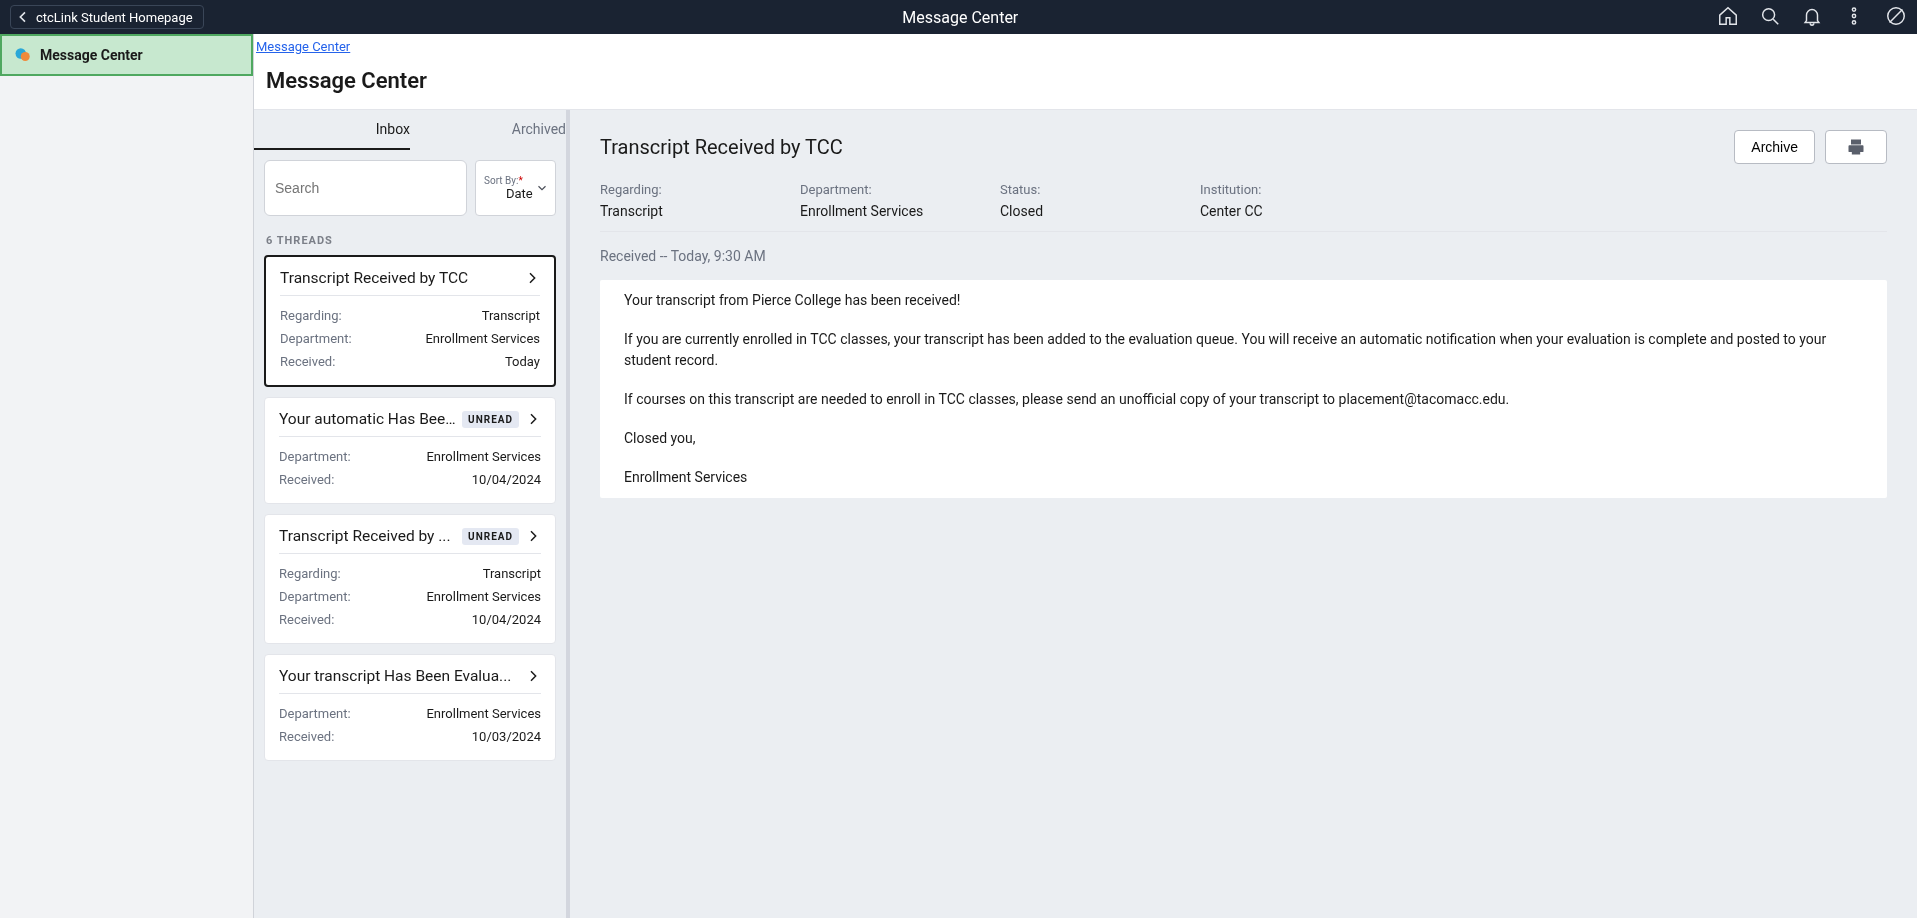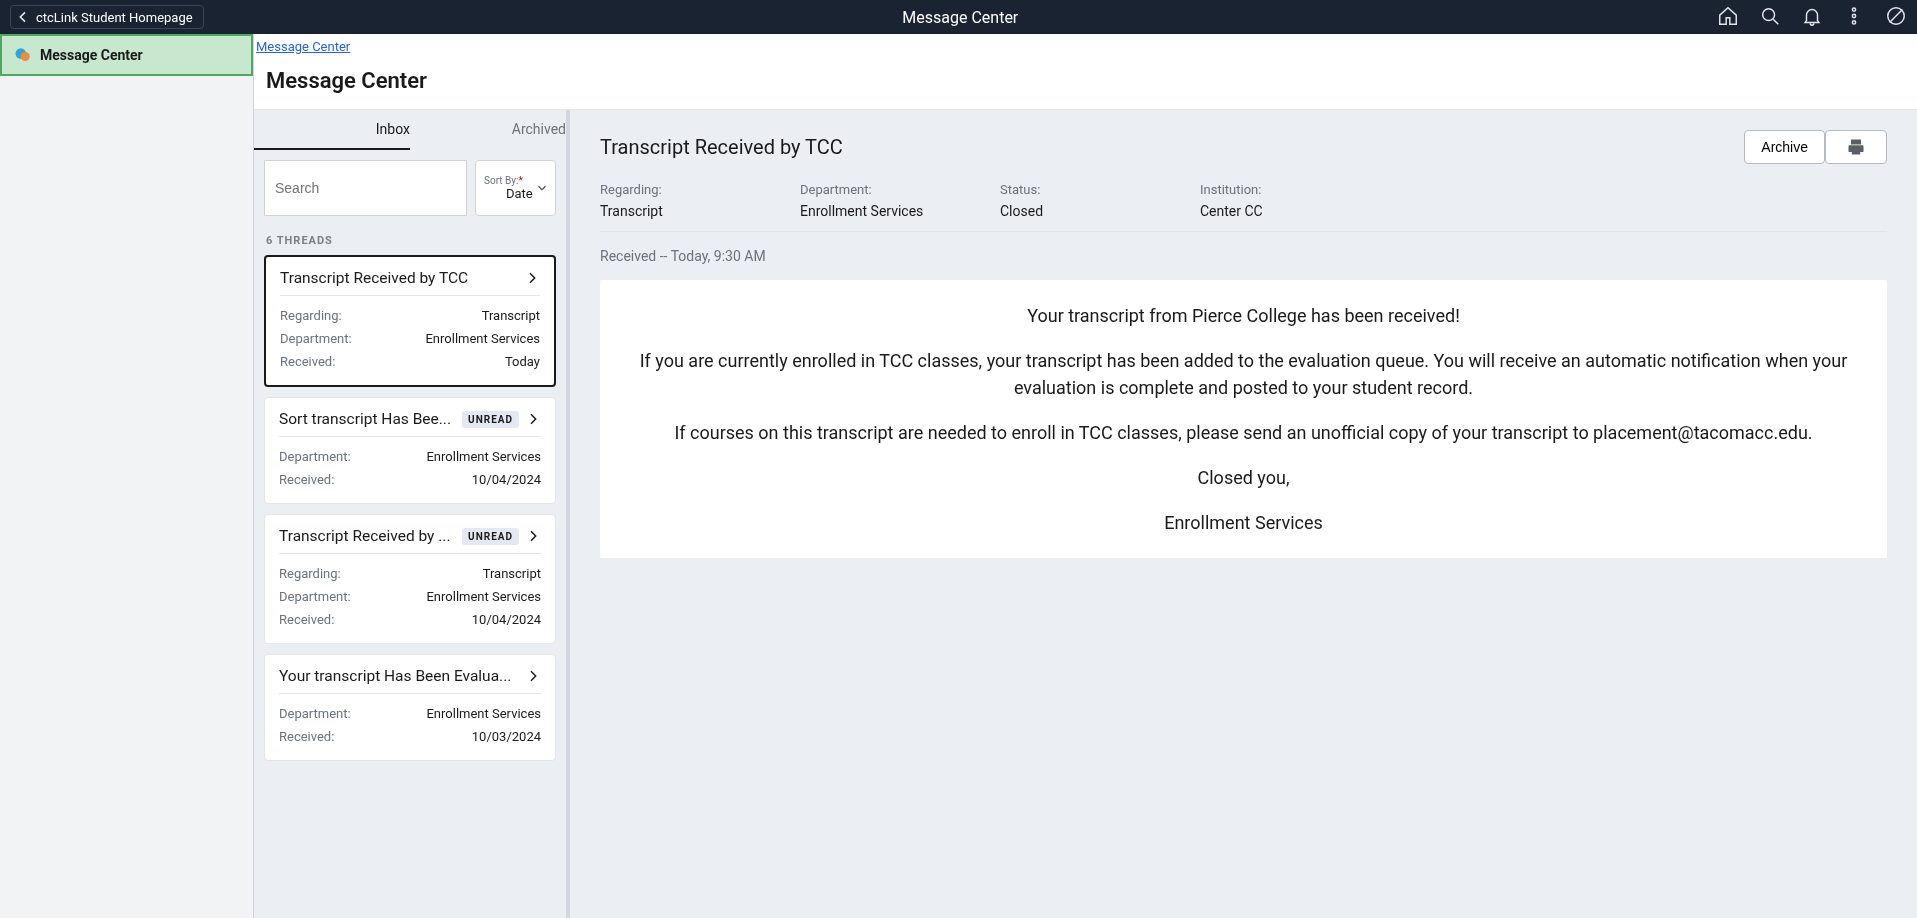--- a/index.html
+++ b/index.html
@@ -37,51 +37,51 @@
   
   .body-split{flex:1;display:flex;overflow:hidden;background:var(--bg-panel);border-top:1px solid var(--border-light);}
   .thread-col{width:316px;border-right:4px solid #d3d6de;display:flex;flex-direction:column;overflow:hidden;}
   .detail-col{flex:1;padding:20px 30px;overflow:auto;}
   
   .tabs{display:flex;}
   .tab{flex:1;text-align:right;padding:11px 0;font-size:14px;color:var(--gray-text);cursor:pointer;}
   .tab.active{color:#1a1a1a;border-bottom:2px solid #1a1a1a;}
   
   .controls{display:flex;gap:8px;padding:10px;}
-  .search{flex:1;background:#fff;border:1px solid var(--border);border-radius:0;padding:9px 10px;font-size:14px;outline:none;}
+  .search{flex:1;background:#fff;border:1px solid var(--border);border-radius:6px;padding:9px 10px;font-size:14px;outline:none;}
   .sort{position:relative;width:98px;background:#fff;border:1px solid var(--border);border-radius:4px;padding:14px 8px;cursor:pointer;}
   .sort-lbl{font-size:10px;color:var(--gray-text);}
   .sort-lbl .req{color:#c00;}
   .sort-val{font-size:13px;margin-left:22px;}
   .sort svg{position:absolute;right:6px;top:50%;transform:translateY(-50%);width:14px;height:14px;stroke:#4a4e58;fill:none;stroke-width:2;}
   
   .thread-count{font-size:11px;font-weight:700;letter-spacing:1px;color:#7b7f88;padding:8px 12px;}
   .threads{flex:1;overflow-y:auto;padding:0 10px 10px;}
   .thread{background:#fff;border:1px solid var(--border-light);border-radius:4px;padding:12px 14px;margin-bottom:10px;cursor:pointer;}
   .thread.selected{border:2px solid #1a1a1a;}
   .thread-head{display:flex;align-items:center;justify-content:space-between;gap:6px;padding-bottom:8px;}
   .thread-head.with-border{border-bottom:1px solid var(--border-light);margin-bottom:8px;}
   .thread-title{font-size:15.5px;white-space:nowrap;overflow:hidden;text-overflow:ellipsis;flex:1;}
   .unread-badge{background:var(--unread);font-size:10px;font-weight:700;letter-spacing:1px;padding:3px 6px;border-radius:3px;}
   .chev-r{width:16px;height:16px;fill:none;stroke:#1a1a1a;stroke-width:2.2;flex-shrink:0;}
   .thread-row{display:flex;justify-content:space-between;font-size:13px;padding:4px 0;}
   .thread-row .k{color:var(--gray-text);}
   
   .detail-head{display:flex;align-items:center;justify-content:space-between;}
   .detail-title{font-size:20px;}
-  .detail-actions{display:flex;}
+  .detail-actions{display:flex;gap:10px;}
   .btn{border:1px solid #b7bbc3;background:#fff;border-radius:4px;padding:8px 16px;font-size:14px;cursor:pointer;}
   .btn-icon{border:1px solid #b7bbc3;background:#fff;border-radius:4px;padding:6px 20px;cursor:pointer;display:flex;align-items:center;}
   .btn-icon svg{width:20px;height:20px;fill:#5a5f6b;}
   .meta-grid{display:flex;gap:40px;padding:18px 0 12px;border-bottom:1px solid var(--border-light);flex-wrap:wrap;}
   .meta-item{min-width:160px;}
   .meta-item .k{color:var(--gray-text);font-size:13px;margin-bottom:6px;}
   .meta-item .v{font-size:14px;}
   .received-line{color:var(--gray-text);padding:16px 0;font-size:14px;}
-  .msg-body{background:#fff;padding:22px 24px;border-radius:2px;font-size:18px;line-height:1.5;text-align:center;}
+  .msg-body{background:#fff;padding:10px 24px;border-radius:2px;font-size:14px;line-height:1.5;}
   .msg-body p{margin:0 0 18px;}
   .msg-body p:last-child{margin-bottom:0;}
   
   .threads::-webkit-scrollbar{width:8px;}
   .threads::-webkit-scrollbar-thumb{background:#c4c8ce;border-radius:4px;}
 </style>
 </head>
 <body>
 
 <div class="topbar">
@@ -168,21 +168,21 @@
                 <span class="k">Department:</span>
                 <span class="v">Enrollment Services</span>
               </div>
               <div class="thread-row">
                 <span class="k">Received:</span>
                 <span class="v">Today</span>
               </div>
             </div>
             <div class="thread">
               <div class="thread-head with-border">
-                <div class="thread-title">Sort transcript Has Bee...</div>
+                <div class="thread-title">Your automatic Has Bee...</div>
                 <span class="unread-badge">UNREAD</span>
                 <svg viewBox="0 0 24 24" class="chev-r">
                   <polyline points="9 5 16 12 9 19"></polyline>
                 </svg>
               </div>
               <div class="thread-row">
                 <span class="k">Department:</span>
                 <span class="v">Enrollment Services</span>
               </div>
               <div class="thread-row">

